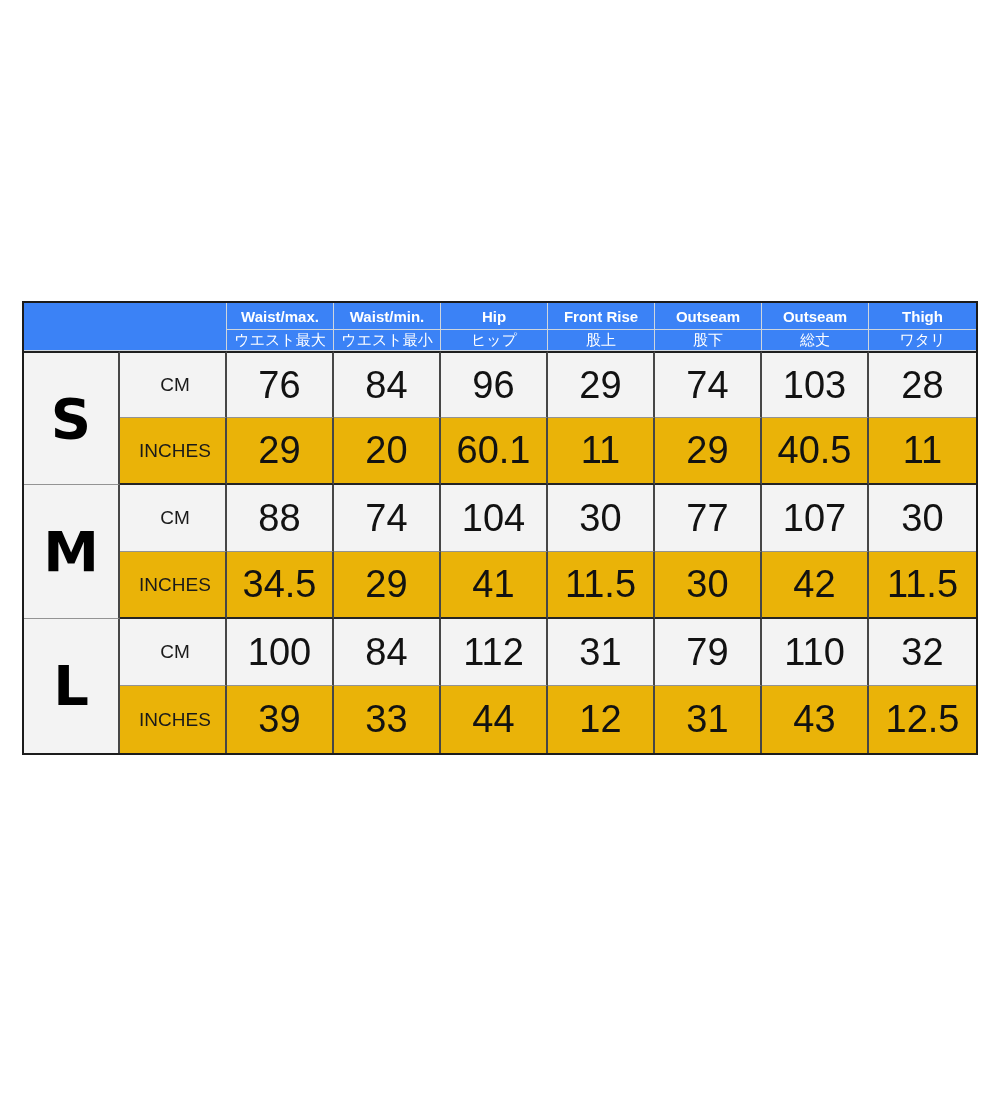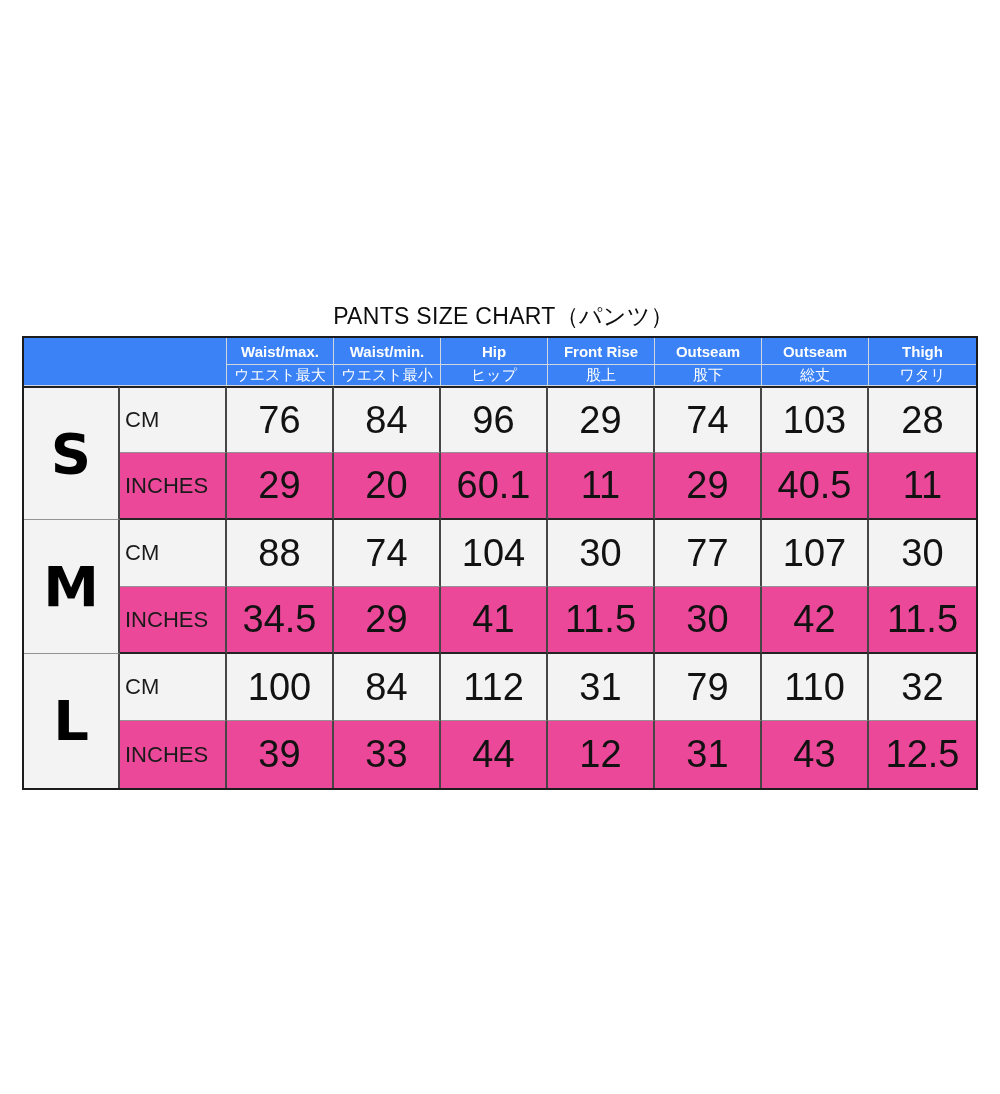--- a/index.html
+++ b/index.html
@@ -43,54 +43,53 @@
   tr.hdr-en th { height: 27px; font-weight: 700; }
   tr.hdr-jp th { height: 21px; font-weight: 400; }
   thead th:last-child { border-right: none; }
 
   tbody td { height: 67px; border-right: 2px solid #464646; }
   tbody tr td:last-child { border-right: none; }
 
   tr.first-data td { border-top: 2px solid #1f1f1f; }
 
   tr.row-cm td { background: #f3f3f3; border-bottom: 1px solid #939393; }
-  tr.row-in td { background: #ec4899; border-bottom: 2px solid #242424; }
+  tr.row-in td { background: #eab308; border-bottom: 2px solid #242424; }
   tr.row-in.last td { border-bottom: none; }
 
   td.size-cell {
     background: #d9d9d9;
     text-align: center;
     font-family: "DejaVu Sans", "Liberation Sans", sans-serif;
     font-weight: 700;
     font-size: 56px;
     line-height: 1;
     color: #000000;
     border-bottom: 2px solid #242424;
   }
   td.size-cell.last { border-bottom: none; }
 
   td.unit-cell {
-    font-size: 22px;
-    text-align: left;
+    font-size: 19px;
+    text-align: center;
     padding-left: 5px;
     color: #1a1a1a;
   }
 
   td.num {
     font-size: 38px;
     text-align: center;
     color: #121212;
   }
 </style>
 </head>
 <body>
 
 <div class="page">
 
-  <div class="title">PANTS SIZE CHART（パンツ）</div>
 
   <table class="size-table">
     <colgroup>
       <col class="c-size">
       <col class="c-unit">
       <col class="c-data">
         <col class="c-data">
         <col class="c-data">
         <col class="c-data">
       <col class="c-data">

